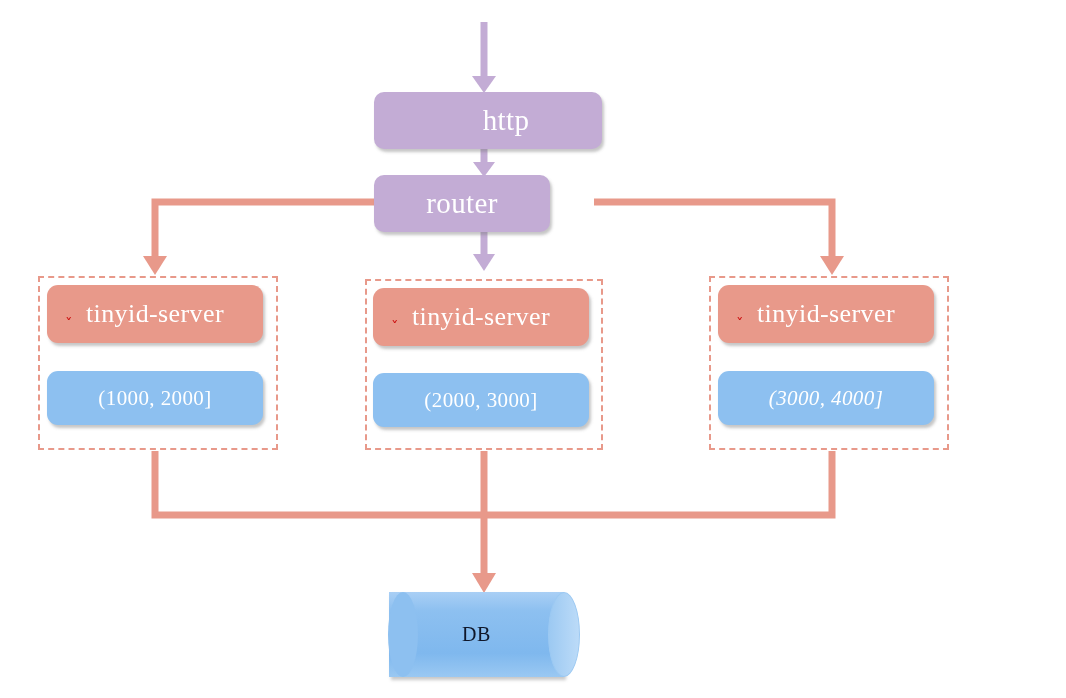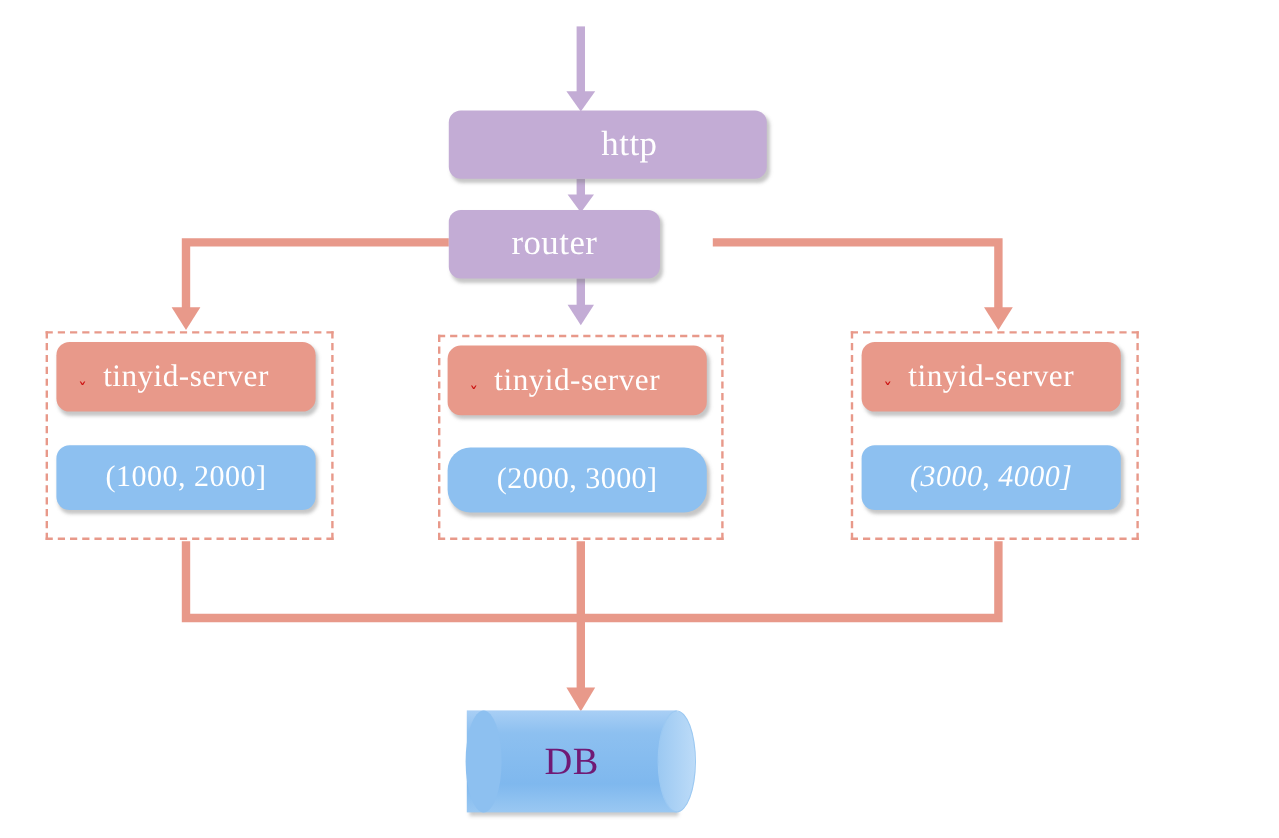--- a/index.html
+++ b/index.html
@@ -48,21 +48,21 @@
   }
 
   .node-server {
     background: #e8998a;
     font-size: 26px;
     border-radius: 11px;
   }
 
   .node-range {
     background: #8dc0f0;
-    font-size: 25px;
+    font-size: 21px;
     border-radius: 11px;
   }
 
   
   .group-box {
     position: absolute;
     box-sizing: border-box;
     border: 2px dashed #e8998a;
     background: transparent;
   }
@@ -113,22 +113,22 @@
   }
   .cyl-label {
     position: absolute;
     left: 0;
     top: 0;
     width: 100%;
     height: 100%;
     display: flex;
     align-items: center;
     justify-content: center;
-    color: #701a75;
-    font-size: 32px;
+    color: #0f172a;
+    font-size: 20px;
     letter-spacing: 0.5px;
     text-align: center;
   }
 </style>
 </head>
 <body>
 
 <div id="canvas">
 
   <svg id="edges" viewBox="0 0 1066 698" xmlns="http://www.w3.org/2000/svg">
@@ -161,41 +161,41 @@
     <path d="M 155 451 L 155 515 L 484 515" stroke="#e8998a" stroke-width="7" fill="none"></path>
 
     <path d="M 832 451 L 832 515 L 484 515" stroke="#e8998a" stroke-width="7" fill="none"></path>
 
     <g>
       <path d="M 484 451 L 484 575" stroke="#e8998a" stroke-width="7" fill="none"></path>
       <path d="M 472 573 L 496 573 L 484 593 Z" fill="#e8998a"></path>
     </g>
   </svg>
 
-  <div class="node node-http" style="left:374px; top:92px; width:265px; height:57px;padding-left:36px;">http</div>
+  <div class="node node-http" style="left:374px; top:92px; width:228px; height:57px;padding-left:36px;">http</div>
 
   <div class="node node-router" style="left:374px; top:175px; width:176px; height:57px;">router</div>
 
   <div class="group-box" style="left:38px; top:276px; width:240px; height:174px;"></div>
 
   <div class="node node-server" style="left:47px; top:285px; width:216px; height:58px;">
     <span>tinyid-server</span>
     <span class="caret-mark" style="left:18px; top:33px;">ˇ</span>
   </div>
 
   <div class="node node-range" style="left:47px; top:371px; width:216px; height:54px;">(1000, 2000]</div>
 
   <div class="group-box" style="left:365px; top:279px; width:238px; height:171px;"></div>
 
   <div class="node node-server" style="left:373px; top:288px; width:216px; height:58px;">
     <span>tinyid-server</span>
     <span class="caret-mark" style="left:18px; top:33px;">ˇ</span>
   </div>
 
-  <div class="node node-range" style="left:373px; top:373px; width:216px; height:54px;border-radius:19px;">(2000, 3000]</div>
+  <div class="node node-range" style="left:373px; top:373px; width:216px; height:54px;">(2000, 3000]</div>
 
   <div class="group-box" style="left:709px; top:276px; width:240px; height:174px;"></div>
 
   <div class="node node-server" style="left:718px; top:285px; width:216px; height:58px;">
     <span>tinyid-server</span>
     <span class="caret-mark" style="left:18px; top:33px;">ˇ</span>
   </div>
 
   <div class="node node-range" style="left:718px; top:371px; width:216px; height:54px;font-style:italic;">(3000, 4000]</div>
 

